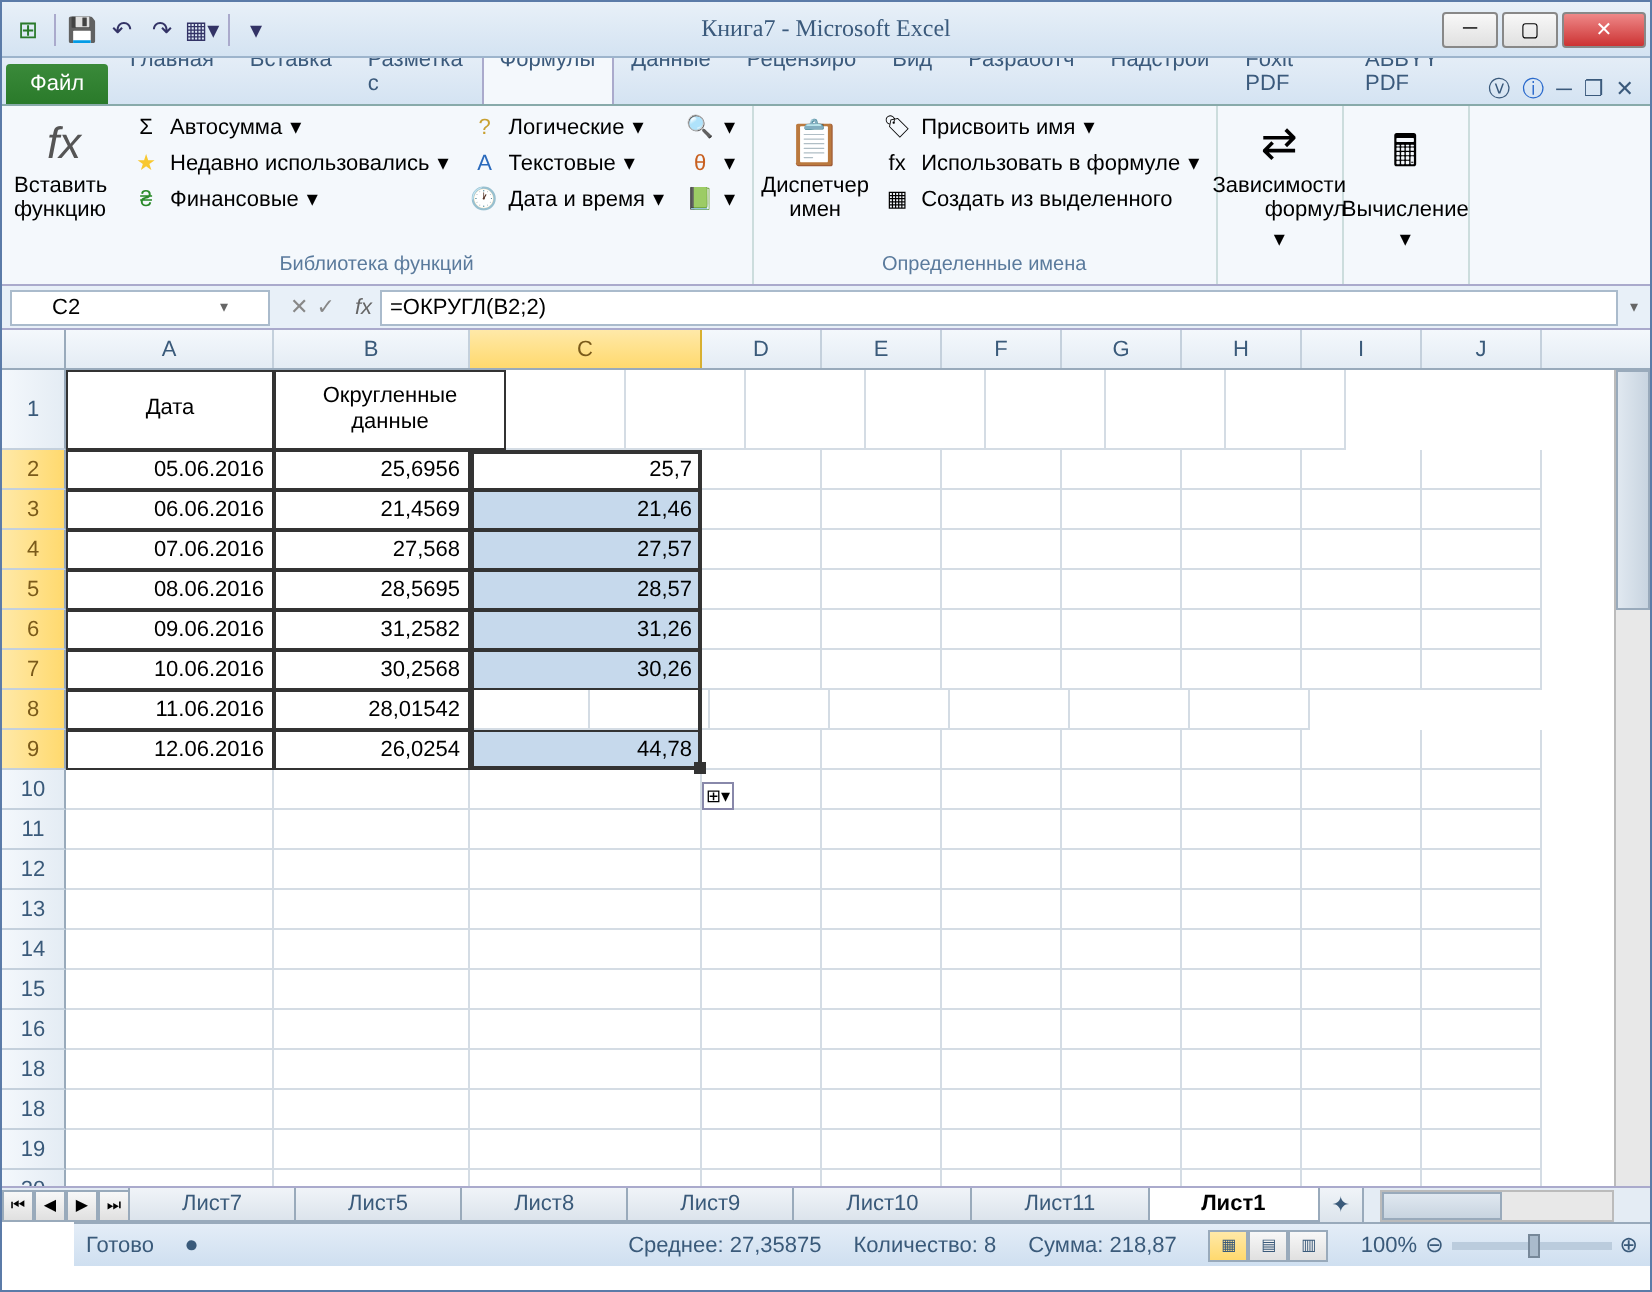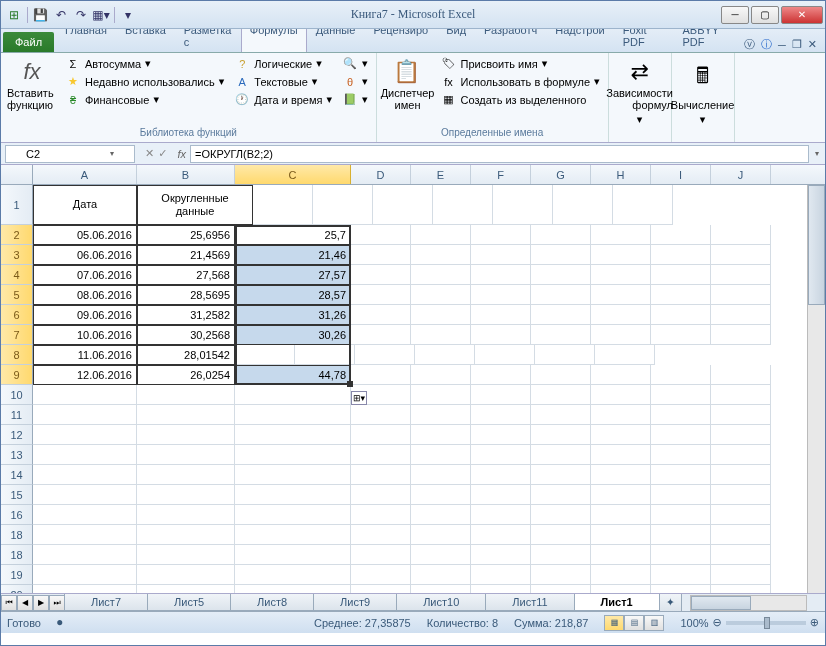--- a/index.html
+++ b/index.html
@@ -59,21 +59,21 @@
 
 .hscroll-area { height: 18px; display: flex; background: #e4ecf4; border-top: 1px solid #aac; font-size: 10px; align-items: center; }
 .sheet-nav { display: flex; }
 .sheet-nav-btn { width: 16px; height: 16px; border: 1px solid #9ab; background: linear-gradient(#f8f8f8,#e0e0e0); display: flex; align-items: center; justify-content: center; font-size: 8px; cursor: pointer; }
 .sheet-tabs { display: flex; align-items: flex-end; }
 .sheet-tab { padding: 2px 26px; background: linear-gradient(#f0f4f8,#dce4ec); border: 1px solid #9ab; border-top: none; margin-left: -1px; cursor: pointer; font-size: 11px; color: #3a5a7a; }
 .sheet-tab.active { background: #fff; font-weight: bold; color: #000; }
 .hscroll { flex: 1; height: 16px; background: #e8e8e8; border: 1px solid #bbb; margin: 0 18px 0 8px; position: relative; }
 .hthumb { position: absolute; left: 0; width: 60px; height: 100%; background: linear-gradient(#e0e8f0,#c8d4e0); border: 1px solid #9ab; }
 
-.statusbar { height: 22px; background: linear-gradient(#e4edf7,#cfdff0); border-top: 1px solid #9ab; display: flex; align-items: center; font-size: 11px; color: #3a5a7a; padding: 0 6px; gap: 16px; }
+.statusbar { height: 22px; background: linear-gradient(#e4edf7,#cfdff0); border-top: 1px solid #9ab; display: flex; align-items: center; font-size: 11px; color: #3a5a7a; padding: 0 6px; gap: 16px; margin-left: 36px; }
 .statusbar .spacer { flex: 1; }
 .view-btns { display: flex; gap: 0; }
 .view-btn { width: 20px; height: 16px; border: 1px solid #9ab; background: linear-gradient(#f8f8f8,#e0e0e0); display: flex; align-items: center; justify-content: center; font-size: 8px; cursor: pointer; }
 .view-btn.active { background: linear-gradient(#ffe9a8,#ffd96e); }
 .zoom { display: flex; align-items: center; gap: 4px; }
 .zoom-slider { width: 80px; height: 4px; background: #bcd; position: relative; }
 .zoom-thumb { position: absolute; left: 38px; top: -4px; width: 6px; height: 12px; background: #abc; border: 1px solid #789; }
 
 .vscroll { position: absolute; right: 0; top: 20px; bottom: 0; width: 18px; background: #e8e8e8; border-left: 1px solid #bbb; }
 .vthumb { position: absolute; top: 0; width: 100%; height: 120px; background: linear-gradient(90deg,#e0e8f0,#c8d4e0); border: 1px solid #9ab; }

